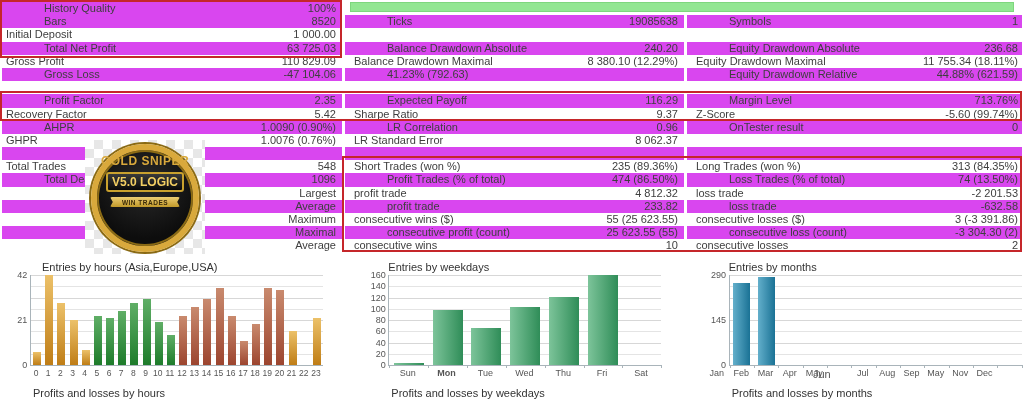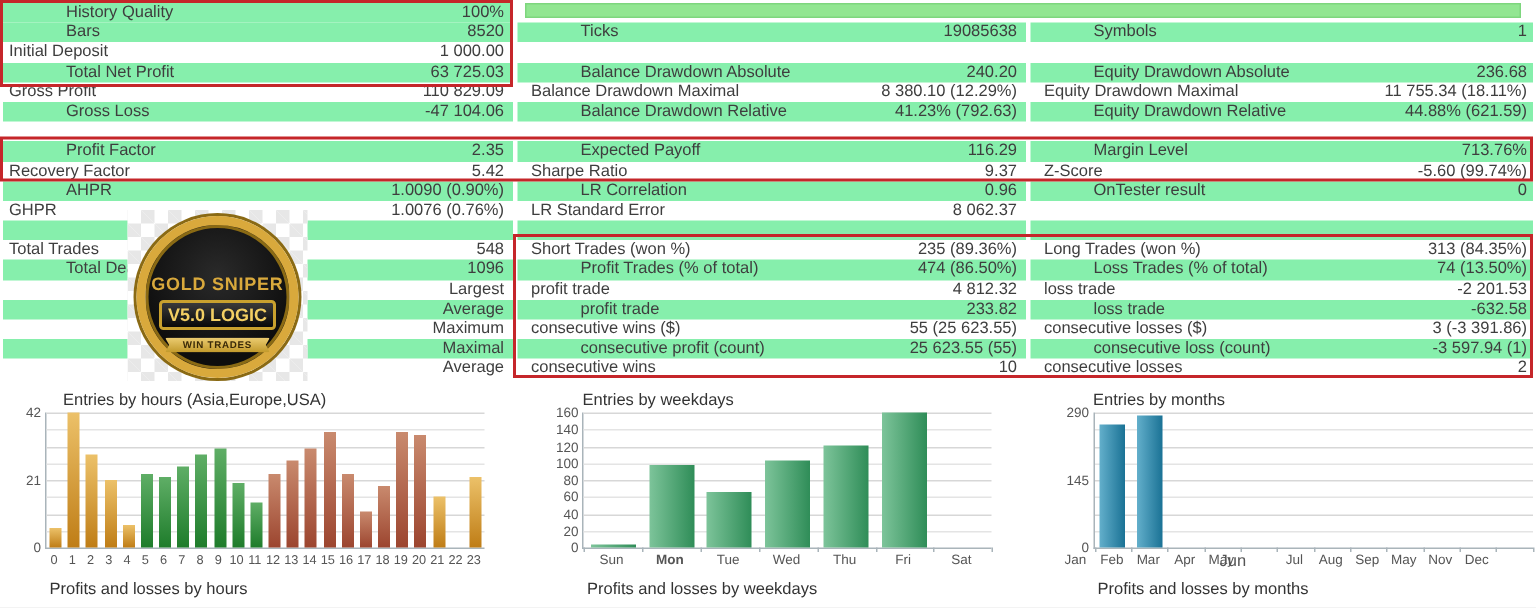--- a/index.html
+++ b/index.html
@@ -5,35 +5,35 @@
   html,body{margin:0;padding:0;background:#e9e9e9;}
   .report{position:relative;width:1024px;height:405px;background:#fff;overflow:hidden;
     font-family:"Liberation Sans","DejaVu Sans",sans-serif;font-size:11px;color:#3e3e3e;}
   
   .stats{position:absolute;left:2px;top:2px;width:1020px;}
   .srow{display:flex;height:13.2px;line-height:13.2px;}
   .cell{display:flex;justify-content:space-between;box-sizing:border-box;overflow:hidden;white-space:nowrap;}
   .c1{width:340px;padding:0 6px 0 4px;margin-right:3px;}
   .c2{width:339px;padding:0 6px 0 9px;margin-right:3px;}
   .c3{width:335px;padding:0 4px 0 9px;}
-  .shade{background:#86efac;padding-left:42px;}
+  .shade{background:#d946ef;padding-left:42px;}
   .lbl{color:#3e3e3e;}
   .val{color:#3e3e3e;}
   .greenbar{position:absolute;left:350px;top:1.5px;width:664px;height:10.5px;background:#92e692;border:1px solid #7ed67e;box-sizing:border-box;}
   
   .redbox{position:absolute;border:2px solid #c5262a;box-sizing:border-box;pointer-events:none;}
   
   .logo{position:absolute;left:85px;top:140px;width:120px;height:114px;
     background-color:#fff;
     background-image:linear-gradient(45deg,#e7e7e7 25%,transparent 25%,transparent 75%,#e7e7e7 75%),
                      linear-gradient(45deg,#e7e7e7 25%,transparent 25%,transparent 75%,#e7e7e7 75%);
     background-size:18px 18px;background-position:0 0,9px 9px;}
   .badge{width:96px;height:96px;margin:4px auto;border-radius:50%;background:radial-gradient(circle at 50% 35%,#2a2a2a,#0d0d0d 70%);
     border:6px solid #d9a93c;box-shadow:0 0 0 2px #8a6a14, inset 0 0 0 2px #8a6a14;box-sizing:content-box;text-align:center;}
-  .badge-line1{margin-top:32px;font-size:12px;font-weight:bold;color:#d9a93c;letter-spacing:.5px;}
+  .badge-line1{margin-top:4px;font-size:12px;font-weight:bold;color:#d9a93c;letter-spacing:.5px;}
   .badge-line2{width:74px;margin:4px auto 0;border:2px solid #c9a12e;border-radius:3px;
     background:linear-gradient(#3a3a3a,#090909);color:#f3cf63;font-weight:bold;font-size:12px;padding:1px 0;}
   .badge-ribbon{width:70px;margin:5px auto 0;background:linear-gradient(#eccd72,#c1992a);color:#3a2a08;
     font-size:6.5px;font-weight:bold;letter-spacing:.5px;padding:1.5px 0;border-radius:2px;
     clip-path:polygon(0 0,100% 0,96% 50%,100% 100%,0 100%,4% 50%);}
   
   .charts{position:absolute;left:0;top:260px;width:1024px;display:flex;}
   .panel{position:relative;}
   .ptitle{font-size:11px;color:#333;height:15px;line-height:15px;}
   .plotwrap{position:relative;}
@@ -122,21 +122,20 @@
           <span class="lbl">Equity Drawdown Maximal</span>
           <span class="val">11 755.34 (18.11%)</span>
         </div>
       </div>
       <div class="srow">
         <div class="cell c1 shade">
           <span class="lbl">Gross Loss</span>
           <span class="val">-47 104.06</span>
         </div>
         <div class="cell c2 shade">
-          <span class="lbl">Balance Drawdown Relative</span>
           <span class="val">41.23% (792.63)</span>
         </div>
         <div class="cell c3 shade">
           <span class="lbl">Equity Drawdown Relative</span>
           <span class="val">44.88% (621.59)</span>
         </div>
       </div>
       <div class="srow">
         <div class="cell c1">
           <span class="lbl"></span>
@@ -295,21 +294,21 @@
         <div class="cell c1 shade">
           <span class="lbl"></span>
           <span class="val">Maximal</span>
         </div>
         <div class="cell c2 shade">
           <span class="lbl">consecutive profit (count)</span>
           <span class="val">25 623.55 (55)</span>
         </div>
         <div class="cell c3 shade">
           <span class="lbl">consecutive loss (count)</span>
-          <span class="val">-3 597.94 (1)</span>
+          <span class="val">-3 304.30 (2)</span>
         </div>
       </div>
       <div class="srow">
         <div class="cell c1">
           <span class="lbl"></span>
           <span class="val">Average</span>
         </div>
         <div class="cell c2">
           <span class="lbl">consecutive wins</span>
           <span class="val">10</span>

